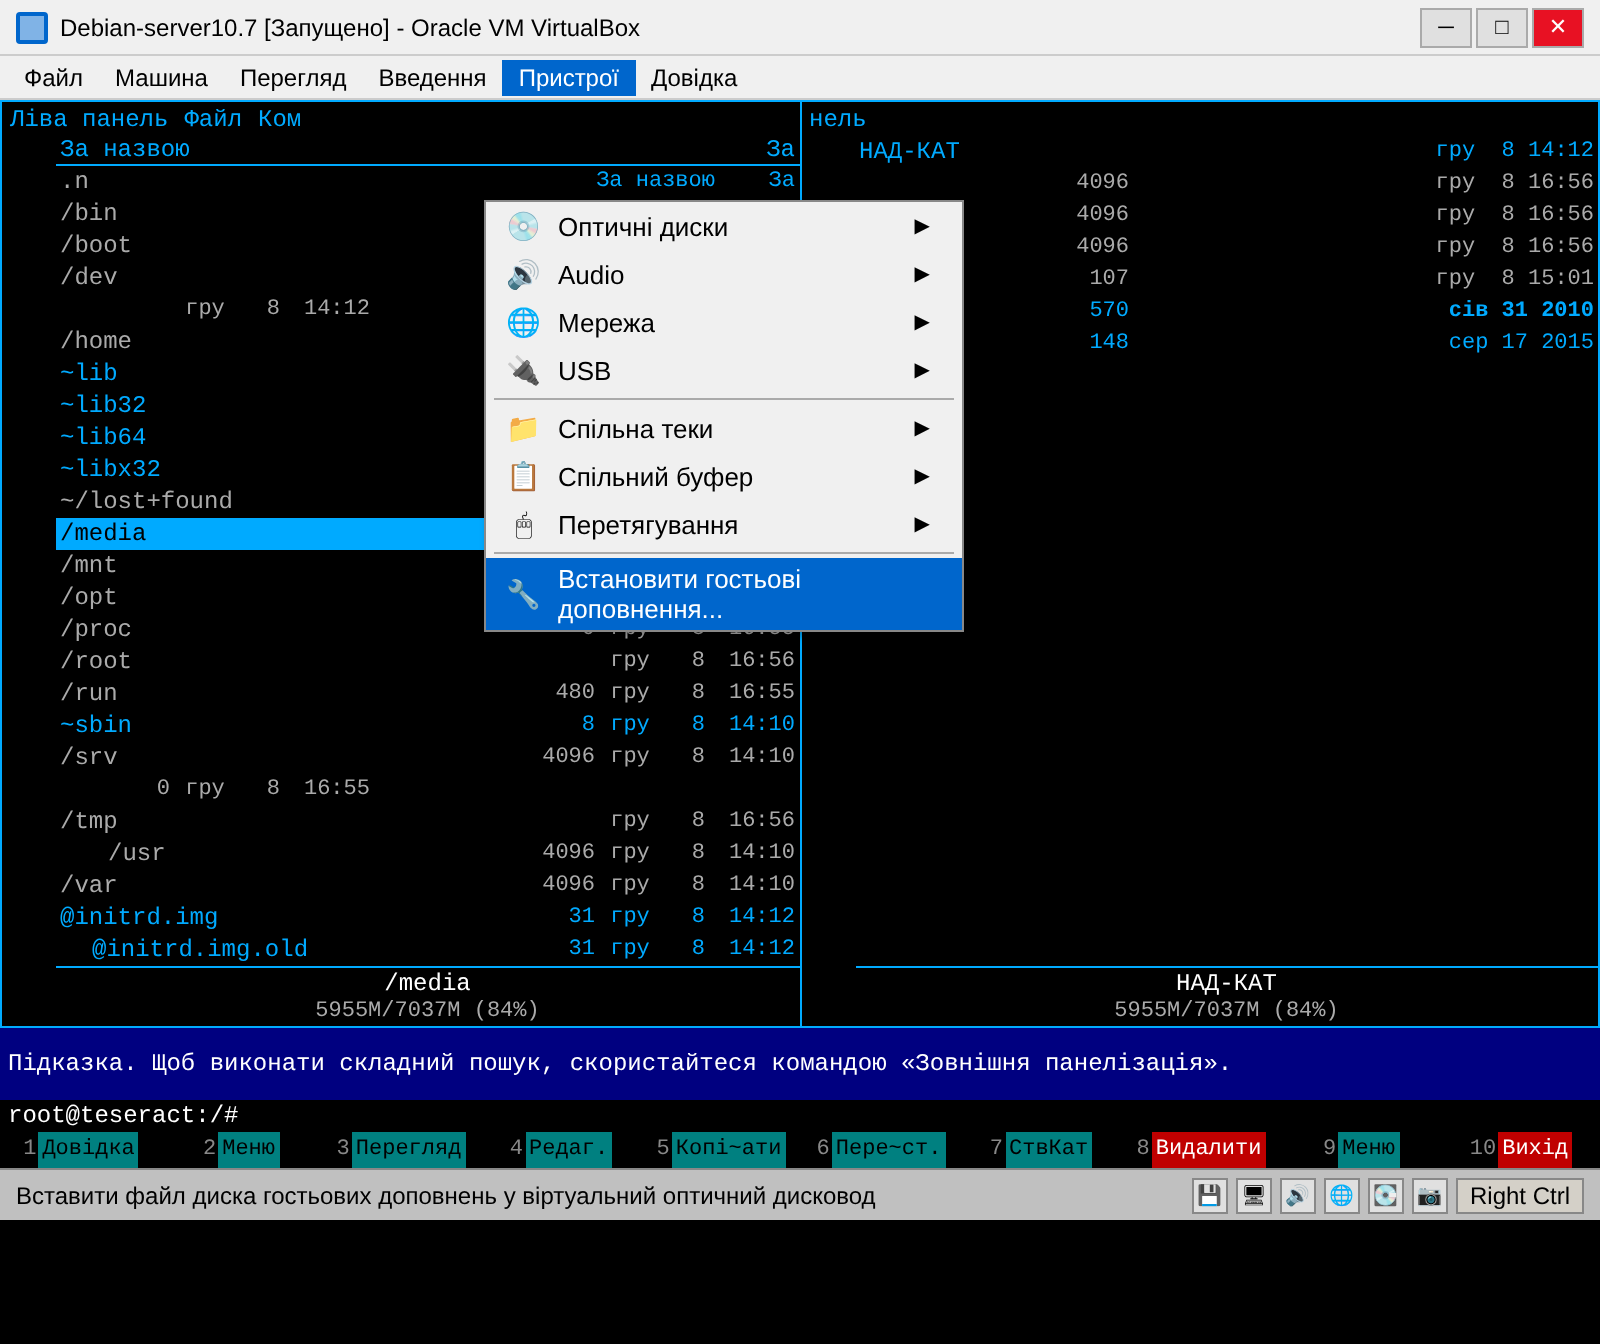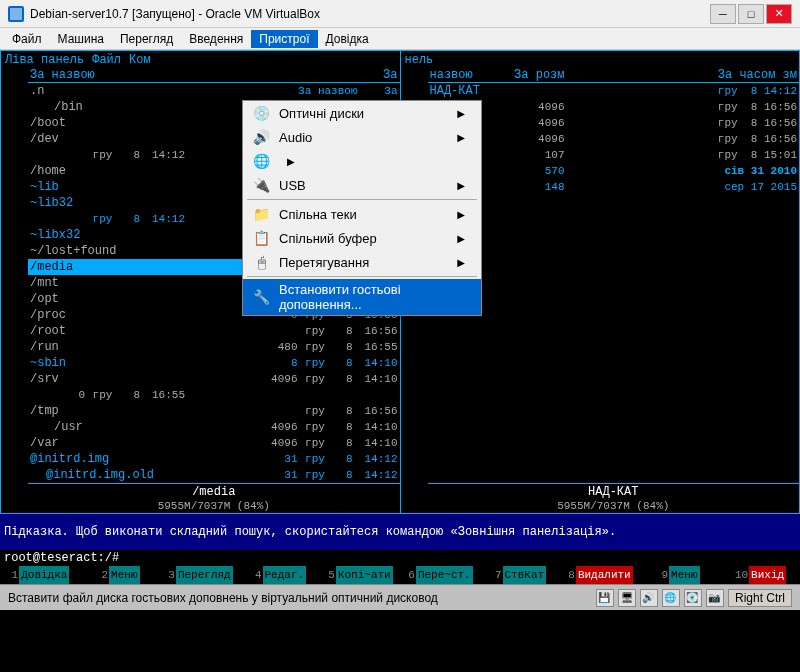--- a/index.html
+++ b/index.html
@@ -284,21 +284,21 @@
         <span style="width:50px; text-align:right;">За</span>
       </div>
 
       <div style="flex:1; overflow:hidden;">
 
         <div class="file-row" style="color:#aaaaaa;">
           <span class="fname">.n</span>
           <span style="width:80px; text-align:right; font-size:11px; color:#00aaff;">За назвою</span>
           <span style="width:40px; text-align:right; font-size:11px; color:#00aaff;">За</span>
         </div>
-        <div class="file-row" style="color:#aaaaaa;margin-left:24px;">
+        <div class="file-row" style="color:#aaaaaa;">
             <span class="fname">/bin</span>
             <span class="fsize"></span>
             <span class="fmonth">гру</span>
             <span class="fday">8</span>
             <span class="ftime">14:12</span>
           </div>
         <div class="file-row" style="color:#aaaaaa;">
             <span class="fname">/boot</span>
             <span class="fsize"></span>
             <span class="fmonth">гру</span>
@@ -333,20 +333,21 @@
             <span class="ftime">14:12</span>
           </div>
         <div class="file-row" style="color:#00aaff;">
             <span class="fname">~lib32</span>
             <span class="fsize"></span>
             <span class="fmonth">гру</span>
             <span class="fday">8</span>
             <span class="ftime">14:12</span>
           </div>
         <div class="file-row" style="color:#00aaff;">
+            <span class="fname">~lib64</span>
             <span class="fsize"></span>
             <span class="fmonth">гру</span>
             <span class="fday">8</span>
             <span class="ftime">14:12</span>
           </div>
         <div class="file-row" style="color:#00aaff;">
             <span class="fname">~libx32</span>
             <span class="fsize"></span>
             <span class="fmonth">гру</span>
             <span class="fday">8</span>
@@ -467,25 +468,20 @@
             <span class="fname">@vmlinuz.old</span>
           </div>
       </div>
 
       <div class="panel-path">/media</div>
       <div class="panel-diskinfo">5955M/7037M (84%)</div>
     </div>
 
     <div class="panel" style="flex:1; background:#000; border:1px solid #00aaff; border-top:none; overflow:hidden; display:flex; flex-direction:column;">
 
-      <div style="display:flex; color:#00aaff; border-bottom:1px solid #00aaff; padding:0 2px; font-size:12px; font-family:'Courier New',monospace;">
-        <span style="width:80px;">назвою</span>
-        <span style="width:55px; text-align:right;">За розм</span>
-        <span style="flex:1; text-align:right;">За часом зм</span>
-      </div>
 
       <div style="flex:1; overflow:hidden;">
         <div class="right-file-row" style="color:#00aaff;">
           <span class="rfname">НАД-КАТ</span>
           <span class="rfsize"></span>
           <span style="flex:1; text-align:right; font-size:11px;">гру &nbsp;8 14:12</span>
         </div>
         <div class="right-file-row" style="color:#aaaaaa;">
           <span class="rfname"></span>
           <span class="rfsize">4096</span>
@@ -581,20 +577,21 @@
         <span class="dlabel">Оптичні диски</span>
         <span class="darrow">▶</span>
       </div>
       <div class="dropdown-item">
         <span class="dicon">🔊</span>
         <span class="dlabel">Audio</span>
         <span class="darrow">▶</span>
       </div>
       <div class="dropdown-item">
         <span class="dicon">🌐</span>
+        <span class="dlabel">Мережа</span>
         <span class="darrow">▶</span>
       </div>
       <div class="dropdown-item">
         <span class="dicon">🔌</span>
         <span class="dlabel">USB</span>
         <span class="darrow">▶</span>
       </div>
       <div class="dropdown-sep"></div>
       <div class="dropdown-item">
         <span class="dicon">📁</span>

